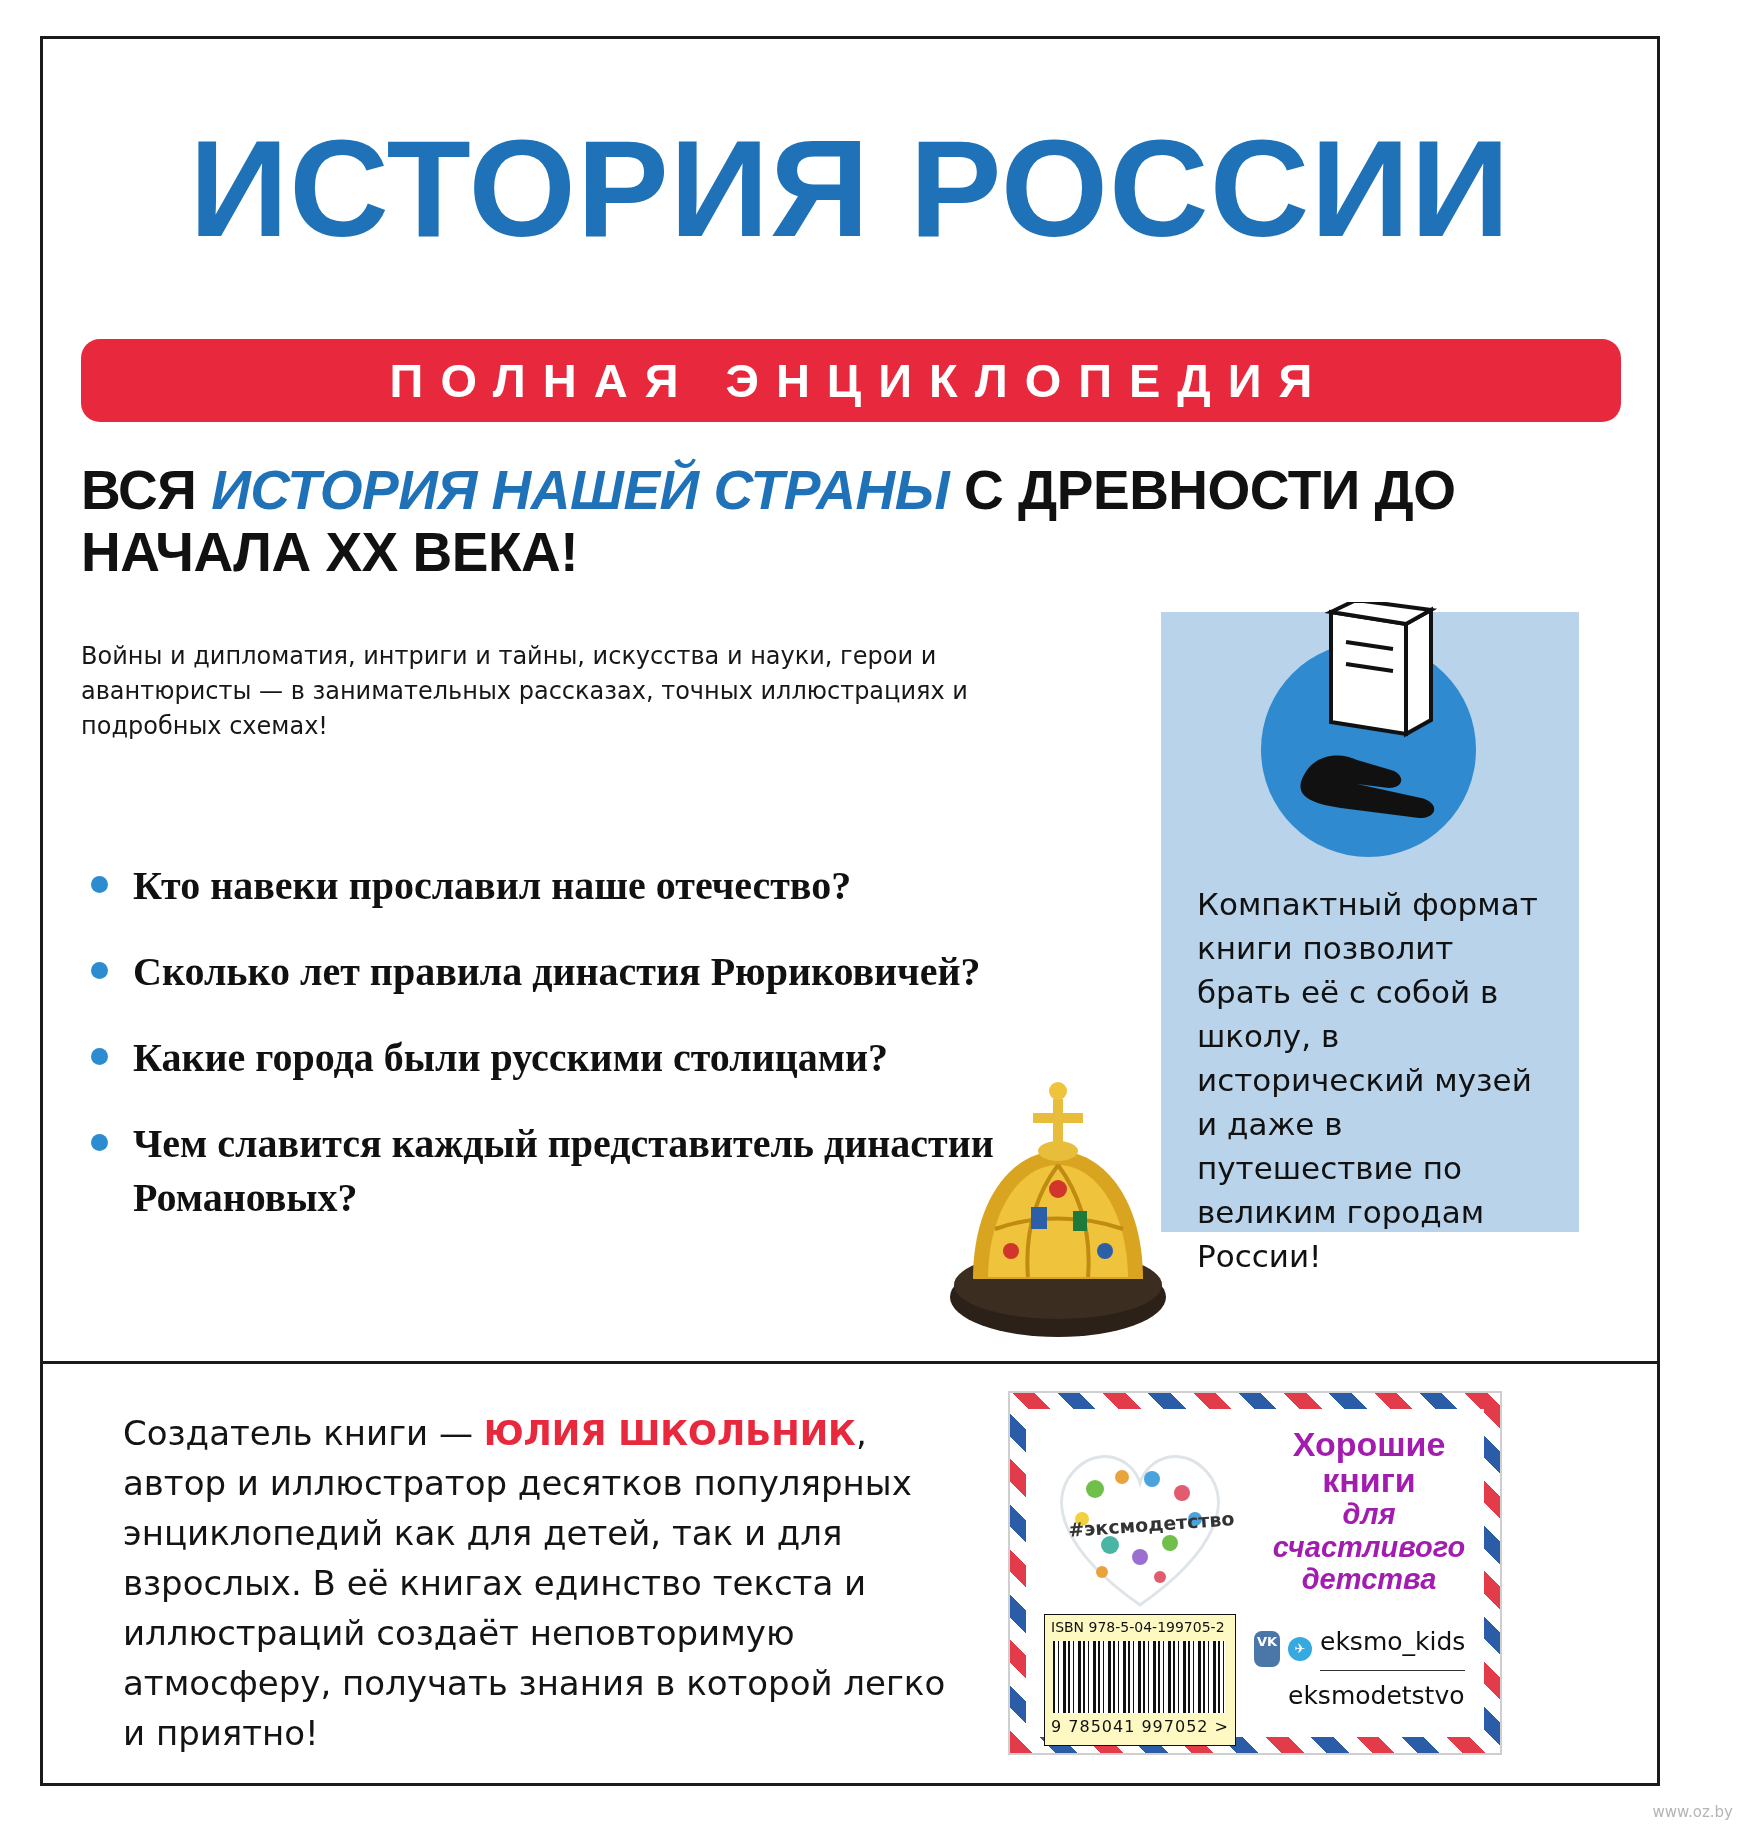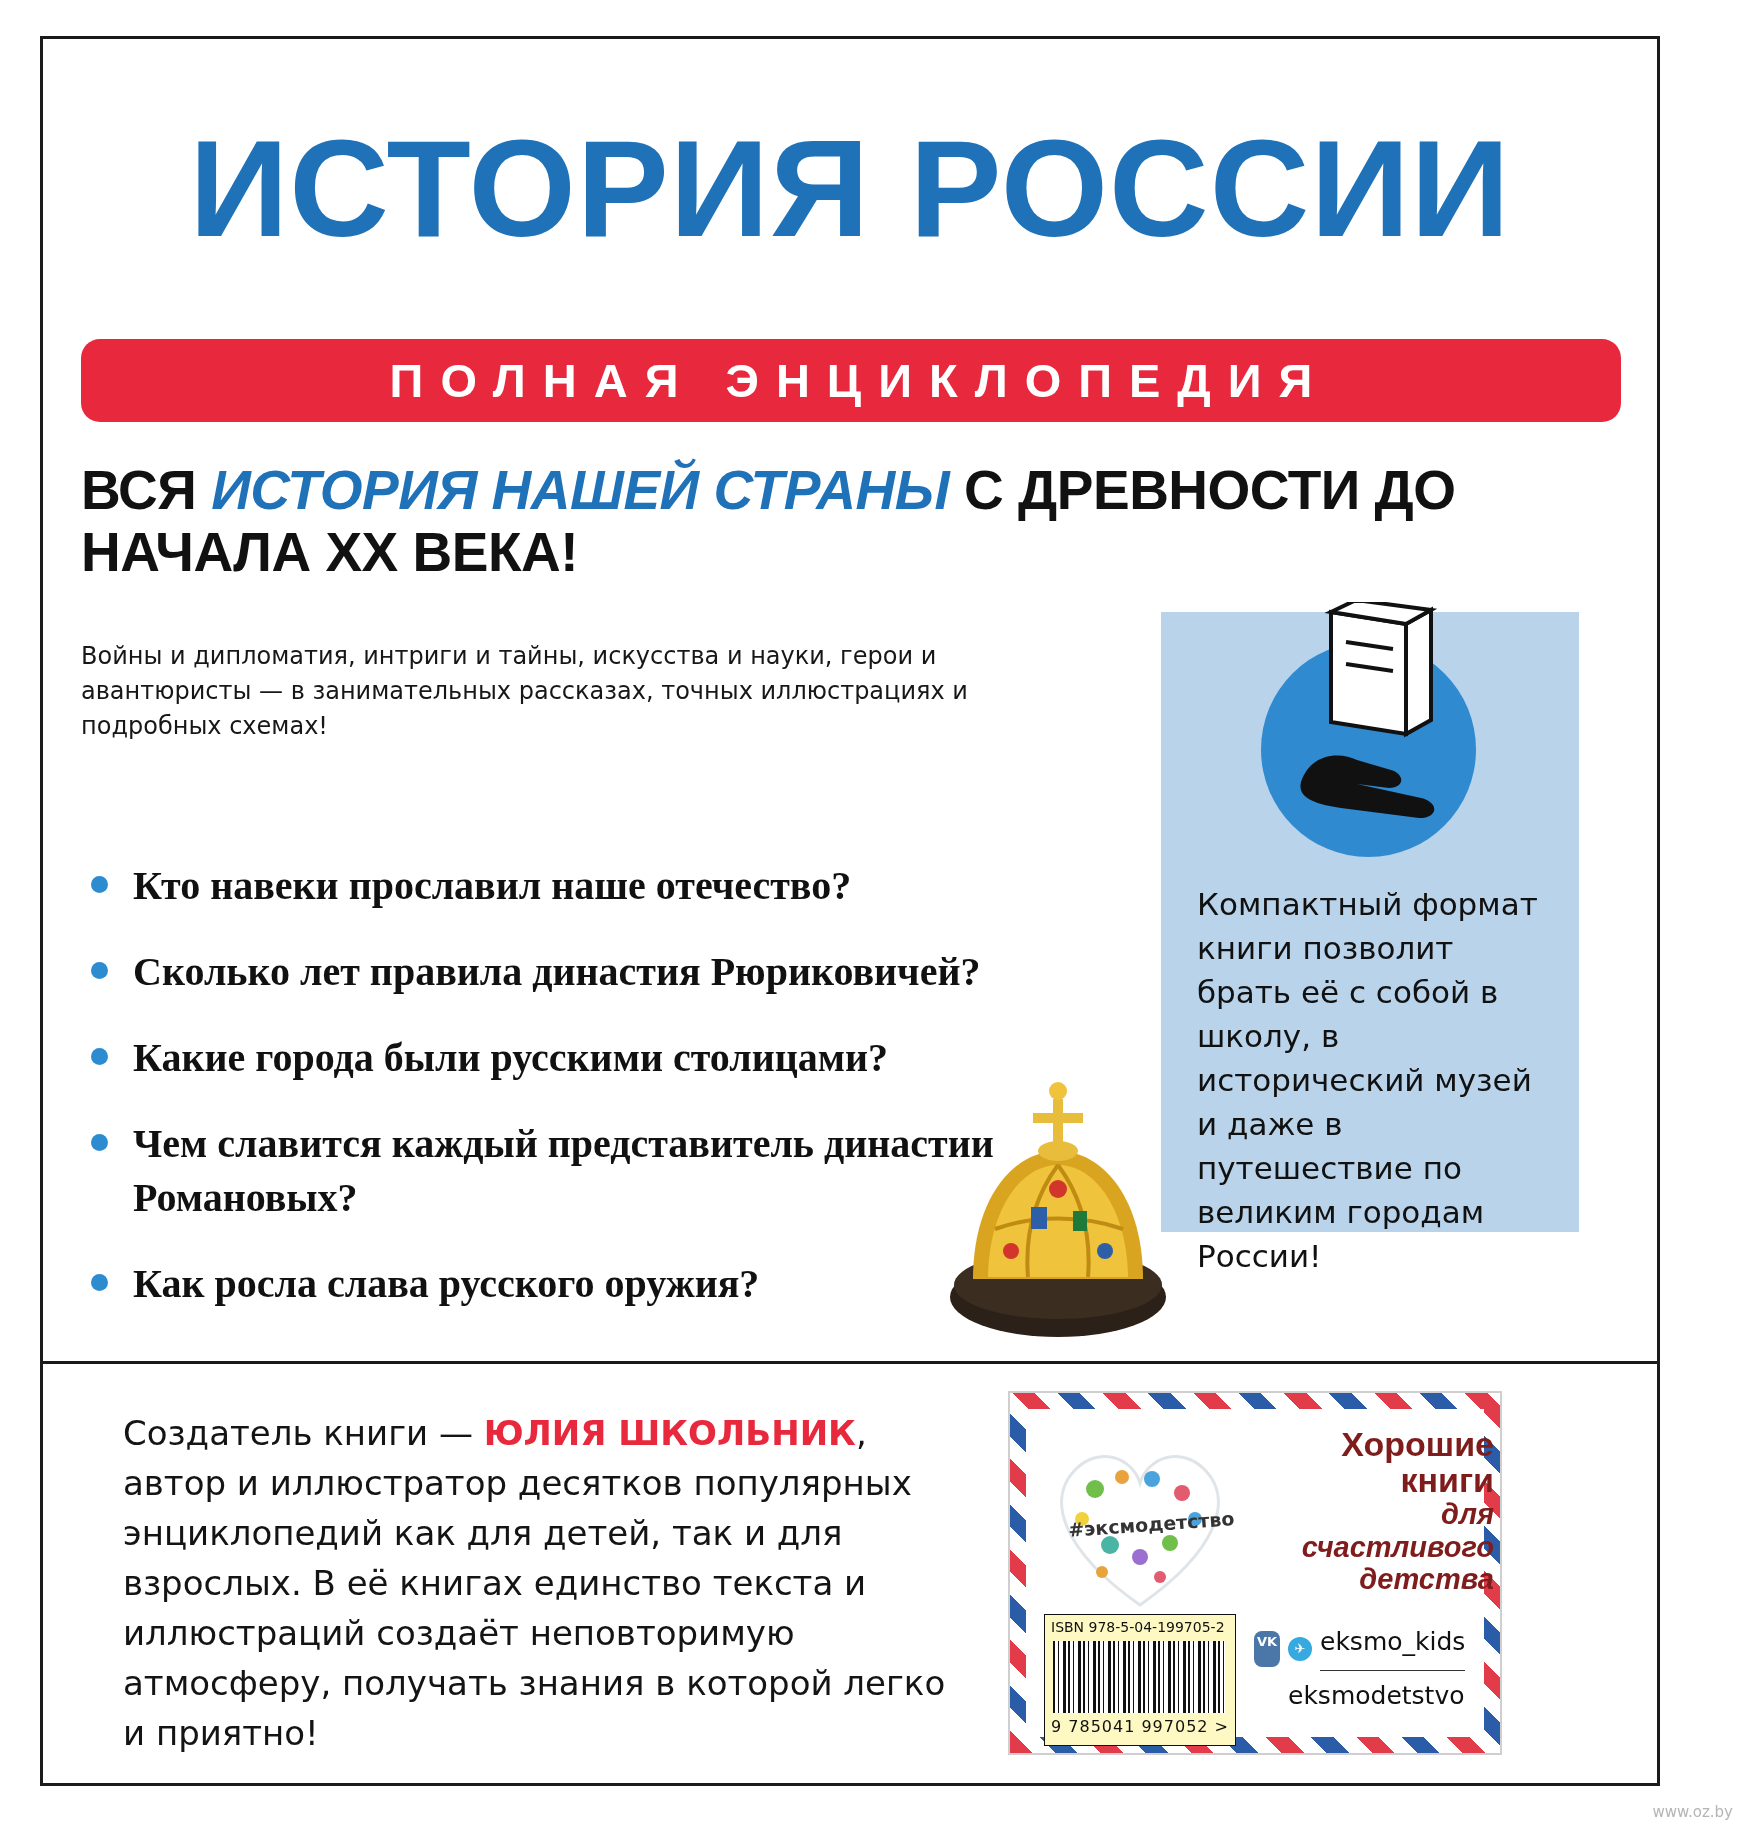--- a/index.html
+++ b/index.html
@@ -146,23 +146,23 @@
   .heart{
     position:absolute;left:14px;top:18px;width:200px;height:190px;
   }
   .heart .hashtag{
     position:absolute;left:28px;top:86px;
     font-size:19px;color:#333;font-weight:bold;
     transform:rotate(-4deg);
   }
   .env-text{
     position:absolute;left:218px;top:18px;width:250px;
-    color:#7f1d1d;
+    color:#a21caf;
     font-family:"Liberation Sans","DejaVu Sans",sans-serif;
-    text-align:right;
+    text-align:center;
   }
   .env-text .l1{font-weight:bold;font-size:34px;line-height:1.05;}
   .env-text .l2{font-weight:bold;font-size:34px;line-height:1.05;}
   .env-text .l3{font-weight:bold;font-style:italic;font-size:29px;line-height:1.12;}
   .env-text .l4{font-weight:bold;font-style:italic;font-size:29px;line-height:1.12;}
   .barcode-box{
     position:absolute;left:18px;top:205px;
     width:190px;height:130px;
     background:#fef9c3;
     border:1px solid #111;
@@ -213,21 +213,20 @@
     <span>ВСЯ </span><i>ИСТОРИЯ НАШЕЙ СТРАНЫ</i><span> С ДРЕВНОСТИ ДО НАЧАЛА XX ВЕКА!</span>
   </div>
 
   <div class="lead">Войны и дипломатия, интриги и тайны, искусства и науки, герои и авантюристы — в занимательных рассказах, точных иллюстрациях и подробных схемах!</div>
 
   <ul class="bullets">
     <li>Кто навеки прославил наше отечество?</li>
     <li>Сколько лет правила династия Рюриковичей?</li>
     <li>Какие города были русскими столицами?</li>
     <li>Чем славится каждый представитель династии Романовых?</li>
-    <li>Как росла слава русского оружия?</li>
   </ul>
 
   <div class="sidebox">
     <div class="circle"></div>
     <svg class="booksvg" width="240" height="250" viewBox="0 0 240 250">
       <g>
         <path d="M60 10 L135 22 L135 132 L60 120 Z" fill="#ffffff" stroke="#111" stroke-width="4"></path>
         <path d="M135 22 L160 8 L160 118 L135 132 Z" fill="#ffffff" stroke="#111" stroke-width="4"></path>
         <path d="M60 10 L85 -2 L160 8 L135 22 Z" fill="#ffffff" stroke="#111" stroke-width="4"></path>
         <line x1="75" y1="40" x2="122" y2="47" stroke="#111" stroke-width="4"></line>

